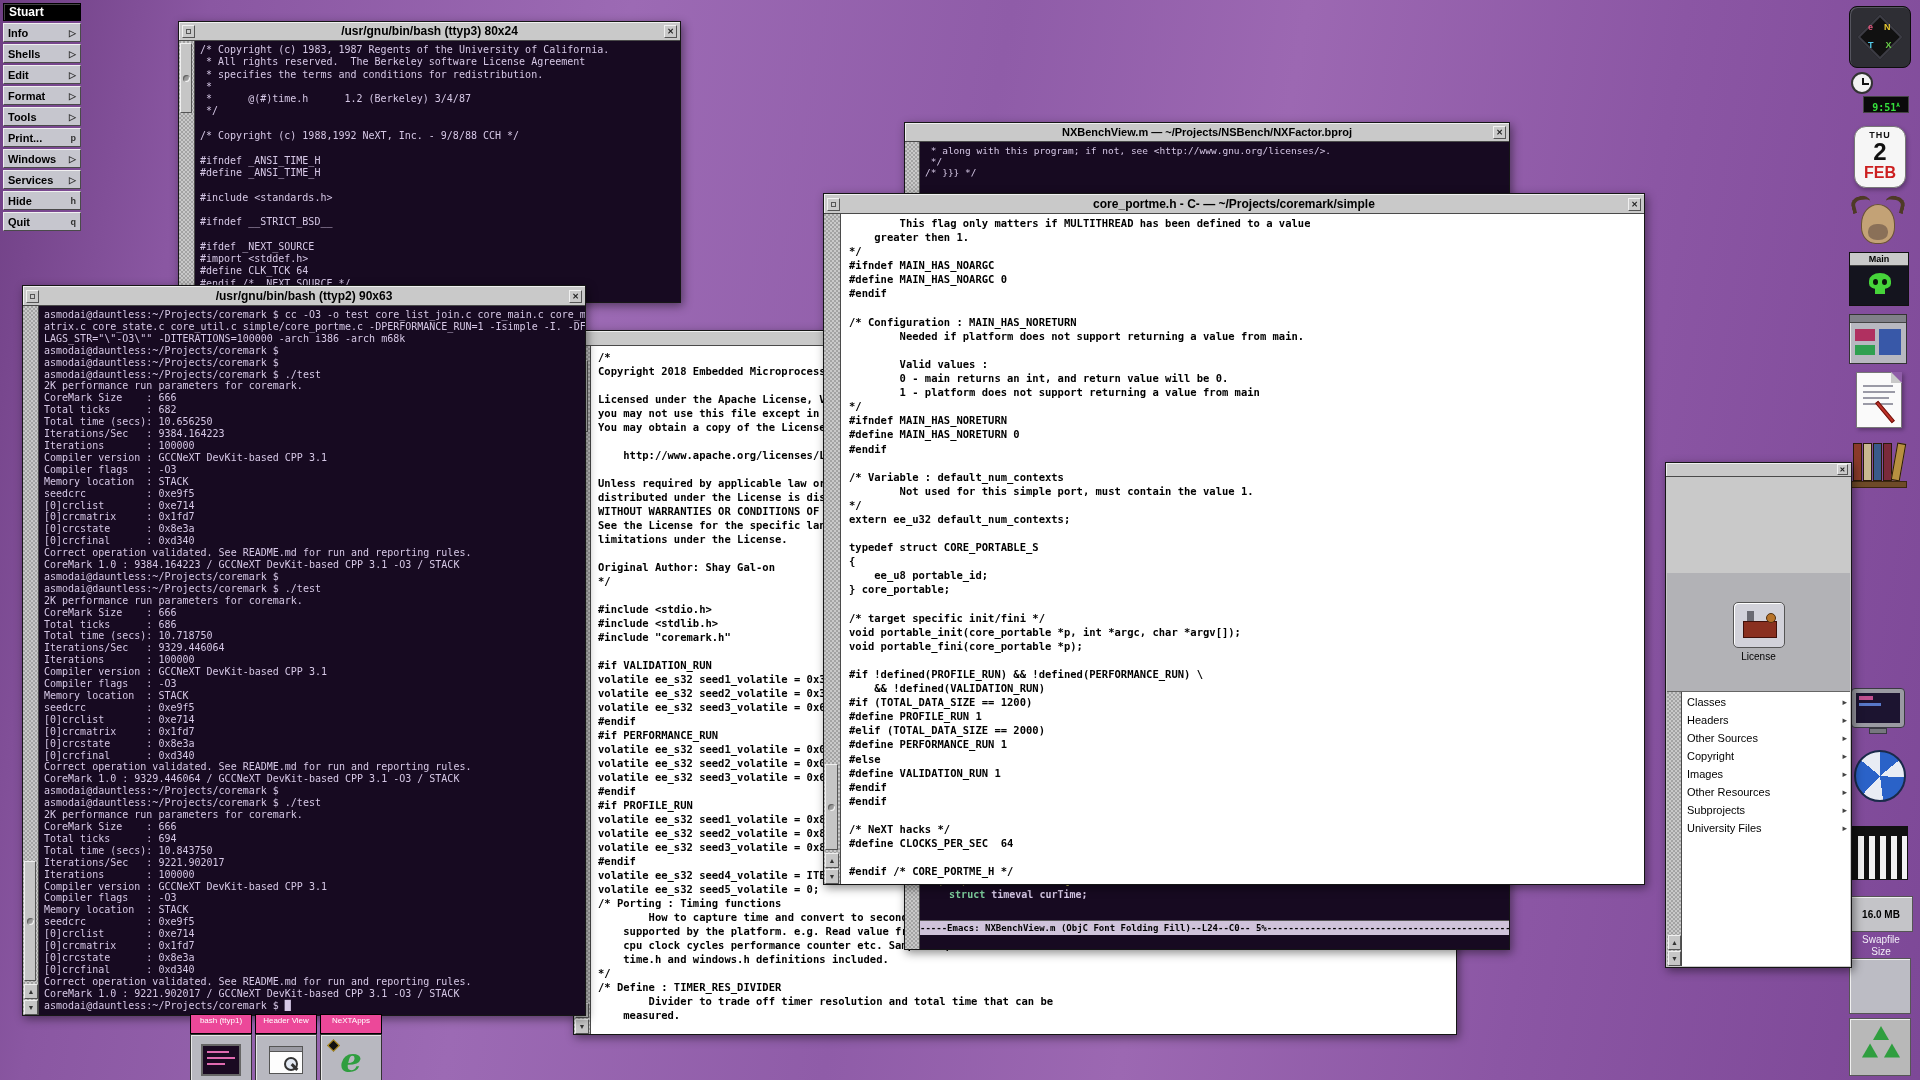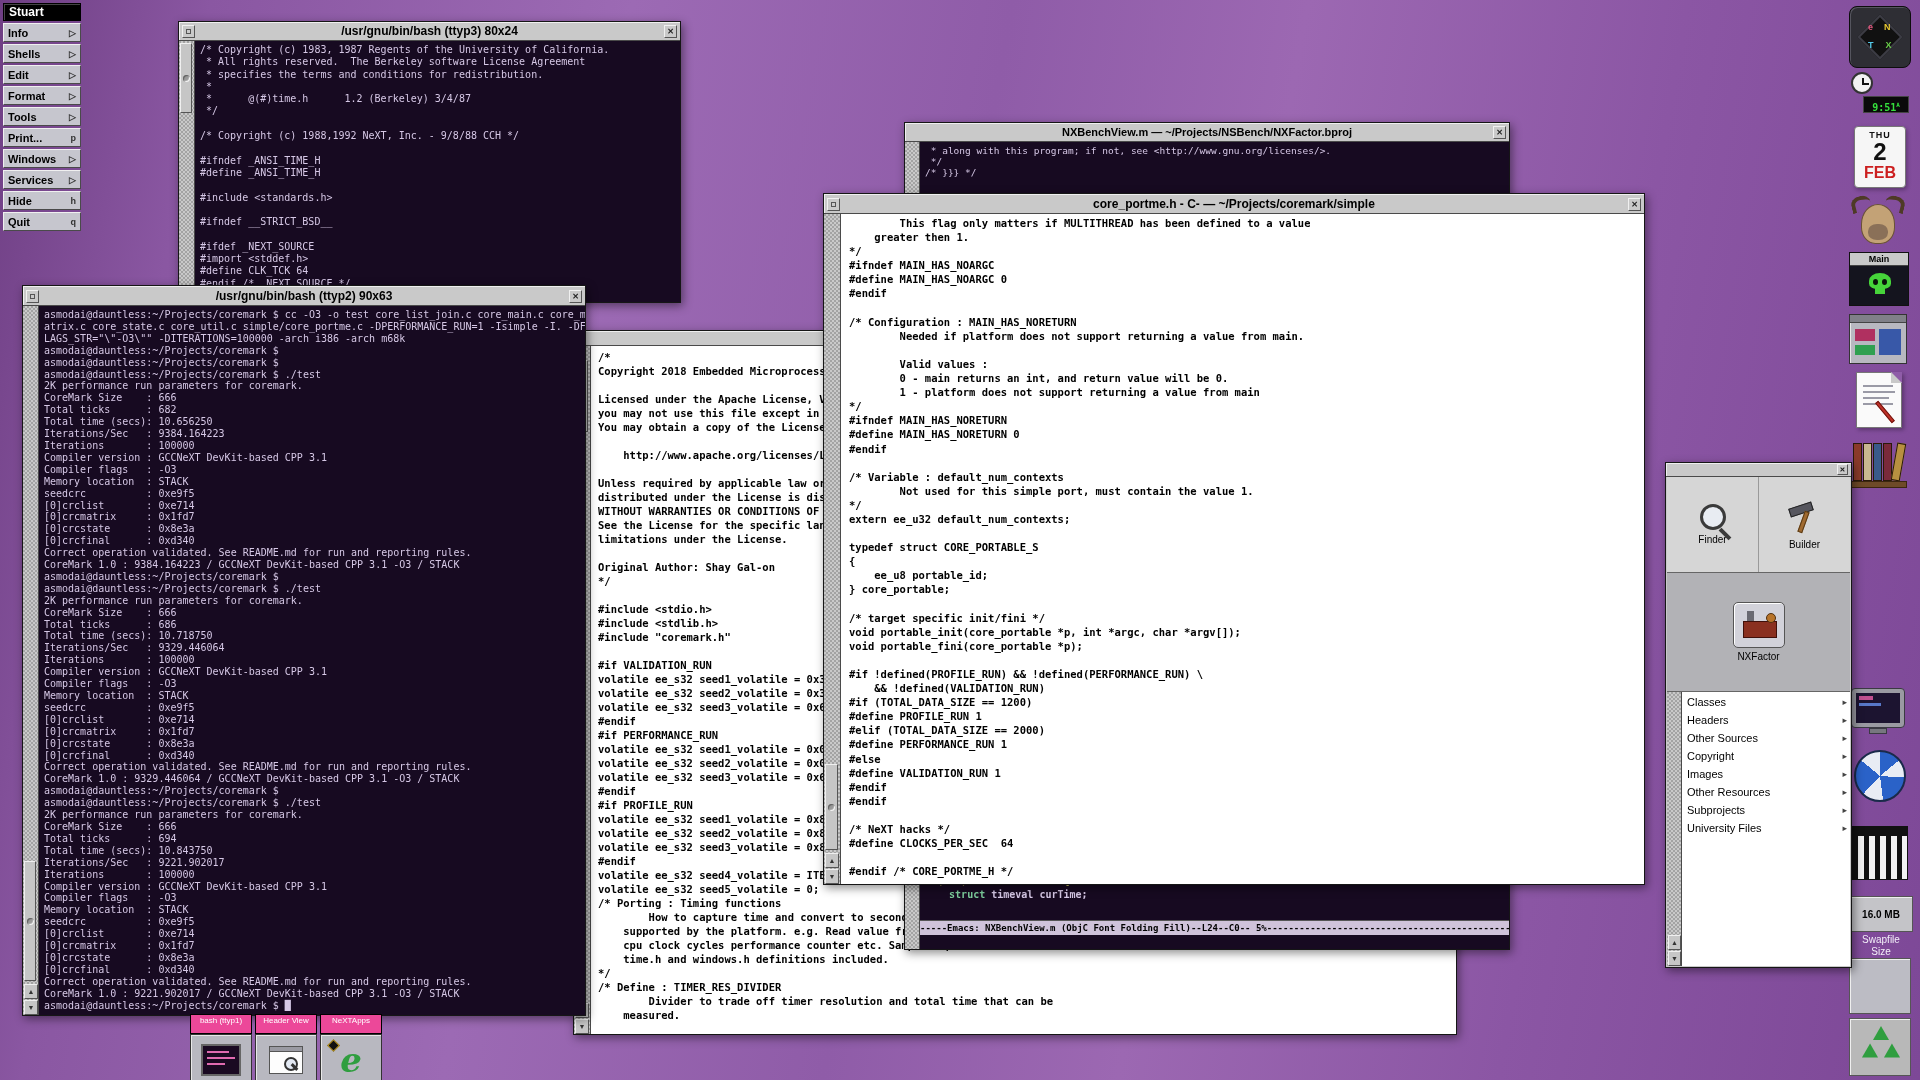--- a/index.html
+++ b/index.html
@@ -77,21 +77,21 @@
   .ntile{width:62px;height:62px;background:#2e2e34;border:1px solid #0d0d0d;border-radius:8px;position:relative;box-shadow:inset 1px 1px 0 #55555e}
   .ncube{position:absolute;left:14px;top:14px;width:32px;height:32px;transform:rotate(45deg);background:#111;border:2px solid #3c3c44}
   .ncube span{position:absolute;font-size:9px;font-weight:bold;transform:rotate(-45deg)}
   .clockbox{position:relative;width:62px;height:52px}
   .aclock{position:absolute;left:2px;top:2px;width:22px;height:22px;border-radius:50%;background:#f2f2f2;border:2px solid #333}
   .aclock .h1{position:absolute;left:9px;top:4px;width:2px;height:7px;background:#111}
   .aclock .h2{position:absolute;left:9px;top:9px;width:7px;height:2px;background:#111}
   .lcd{position:absolute;left:14px;top:26px;width:46px;height:17px;background:#0a0a0a;border:1px solid #444;
     color:#35e03c;font-family:"DejaVu Sans Mono",monospace;font-size:10px;font-weight:bold;line-height:15px;text-align:center}
   .lcd sup{font-size:6px}
-  .cal{width:52px;height:62px;background:#f6f6f6;border:1px solid #777;border-radius:4px;text-align:center;box-shadow:1px 2px 4px rgba(0,0,0,.3)}
+  .cal{width:52px;height:62px;background:#f6f6f6;border:1px solid #777;border-radius:12px;text-align:center;box-shadow:1px 2px 4px rgba(0,0,0,.3)}
   .cal .day{font-size:9px;font-weight:bold;color:#111;margin-top:3px;letter-spacing:1px}
   .cal .date{font-size:24px;font-weight:bold;color:#111;line-height:24px}
   .cal .mon{font-size:16px;font-weight:bold;color:#cc1f1f}
   .gnu{position:relative;width:58px;height:54px}
   .gnu .face{position:absolute;left:12px;top:10px;width:34px;height:40px;background:#c3a276;border-radius:50% 50% 42% 42%;border:1px solid #6a5138}
   .gnu .hornl,.gnu .hornr{position:absolute;top:2px;width:20px;height:16px;border:4px solid #4e3a26;border-bottom:none;border-radius:50% 50% 0 0}
   .gnu .hornl{left:2px;border-right:none;transform:rotate(-14deg)}
   .gnu .hornr{right:2px;border-left:none;transform:rotate(14deg)}
   .gnu .muzzle{position:absolute;left:19px;top:30px;width:20px;height:16px;background:#8a7058;border-radius:45%}
   .miniwin{width:60px;height:54px;border:1px solid #111;background:#14141e;position:relative}
@@ -457,42 +457,27 @@
 #define CLOCKS_PER_SEC  64
 
 #endif /* CORE_PORTME_H */</pre>
   </div>
 </div>
 
 <div class="window" id="pb" style="left:1665px;top:462px;width:187px;height:506px;z-index:28">
   <div class="titlebar" style="height:14px;font-size:9px">
     <div class="wbtn closeb" style="width:11px;height:11px;top:1px;font-size:7px">✕</div>
   </div>
-  <div class="toolrow">
-    <div class="toolcell">
-      <div class="mag">
-          <span class="handle"></span>
-        </div>
-      <span class="tlabel">Finder</span>
-    </div>
-    <div class="toolcell">
-      <div class="hammer">
-          <span class="head"></span>
-          <span class="stick"></span>
-        </div>
-      <span class="tlabel">Builder</span>
-    </div>
-  </div>
   <div class="appzone">
     <div class="nxficon">
       <span class="stack"></span>
         <span class="machine"></span>
         <span class="wheel"></span>
     </div>
-    <span class="applabel">NXFactor</span>
+    <span class="applabel">License</span>
   </div>
   <div class="browser">
     <div class="sbar checker" style="left:0;top:0;bottom:0;width:15px">
       <div class="sarrow" style="bottom:16px;width:13px">▲</div>
       <div class="sarrow" style="bottom:0;width:13px">▼</div>
     </div>
     <div class="blist">
       <div class="brow">
           <span>Classes</span>
           <span class="chev">▸</span>

